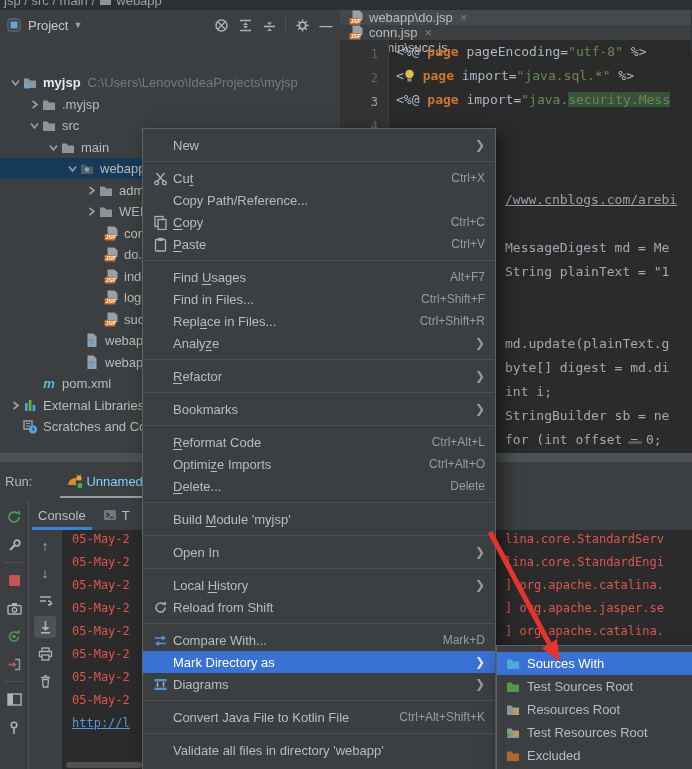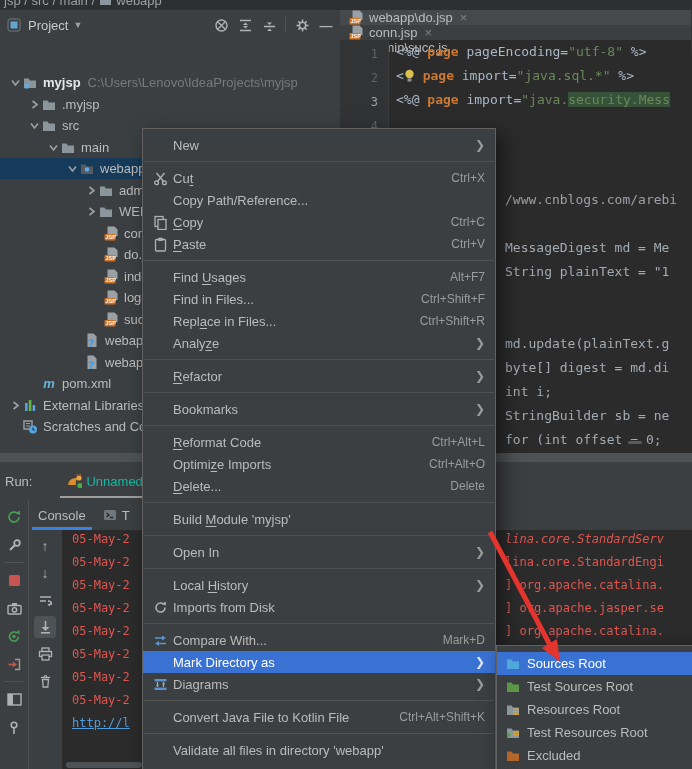--- a/index.html
+++ b/index.html
@@ -30,21 +30,21 @@
   .lnum{position:absolute;right:10px;width:30px;text-align:right;color:#606366;font-family:"DejaVu Sans Mono",monospace;font-size:12px;line-height:24px;}
   .lnum.cur{color:#a4a3a3;}
   #code{position:absolute;left:56px;top:30px;width:296px;height:413px;font-family:"DejaVu Sans Mono",monospace;font-size:13px;line-height:24px;white-space:pre;overflow:hidden;}
   .kw{color:#cc7832;font-weight:bold;}
   .pln{color:#a9b7c6;}
   .str{color:#6a8759;}
   .hl{background:#365239;}
   .codeline{height:24px;}
   #rcode{position:absolute;left:505px;top:44px;width:187px;font-family:"DejaVu Sans Mono",monospace;
          font-size:13px;line-height:24px;white-space:pre;color:#a2aab2;overflow:hidden;}
-  #rcode .url{color:#9aa0a6;}
+  #rcode .url{color:#9aa0a6;text-decoration:underline;}
   .bulb{display:inline-block;width:11px;height:13px;vertical-align:-2px;}
   
   #splitter{left:0;top:453px;width:692px;height:9px;background:#4e5254;}
   #run-panel{left:0;top:462px;width:692px;height:307px;background:#3c3f41;}
   #run-header{position:absolute;left:0;top:0;width:692px;height:38px;display:flex;align-items:center;padding-left:5px;box-sizing:border-box;}
   #run-tab{display:flex;align-items:center;margin-left:28px;position:relative;height:38px;padding:0 6px;}
   #run-tab .under{position:absolute;left:0;bottom:2px;width:100%;height:2px;background:#9e9e9e;}
   #console-tabs{position:absolute;left:30px;top:38px;height:30px;display:flex;align-items:flex-end;}
   .ctab{display:flex;align-items:center;padding:0 8px;height:30px;position:relative;color:#bbbbbb;}
   .ctab.active .under{position:absolute;left:2px;bottom:0;right:2px;height:3px;background:#3a82e0;}
@@ -387,21 +387,21 @@
       <span style="color:#bbbbbb;">Run:</span>
       <div id="run-tab">
         <span class="icn">
             <svg width="18" height="16">
               <path d="M2 12 Q3 4 12 5 Q9 7 10 12 Z" fill="#d98c2b"></path>
               <circle cx="13" cy="5" r="2.6" fill="#e8a33d"></circle>
               <path d="M11 3 l-0.6 -2 1.8 0.8 Z M14.5 3 l0.6 -2 -1.8 0.8 Z" fill="#c77e28"></path>
               <circle cx="14" cy="12.5" r="2.6" fill="#43b244"></circle>
             </svg>
           </span>
-        <span style="margin-left:4px;color:#14b8a6;">Unnamed</span>
+        <span style="margin-left:4px;color:#7dd3fc;">Unnamed</span>
         <div class="under"></div>
       </div>
     </div>
     <div id="stripe">
         <div class="sicon">
           <svg width="16" height="16">
             <path d="M13 8 a5 5 0 1 1 -1.8 -3.8" fill="none" stroke="#499c54" stroke-width="1.7"></path>
             <polygon points="14,1.5 14,6 9.6,4.2" fill="#499c54"></polygon>
           </svg>
         </div>
@@ -471,21 +471,21 @@
     <div id="console-bg">
         <div class="conline" style="left: 10px; top: -2px;">05-May-2</div>
         <div class="conline" style="left: 10px; top: 21px;">05-May-2</div>
         <div class="conline" style="left: 10px; top: 44px;">05-May-2</div>
         <div class="conline" style="left: 10px; top: 67px;">05-May-2</div>
         <div class="conline" style="left: 10px; top: 90px;">05-May-2</div>
         <div class="conline" style="left: 10px; top: 113px;">05-May-2</div>
         <div class="conline" style="left: 10px; top: 136px;">05-May-2</div>
         <div class="conline" style="left: 10px; top: 159px;">05-May-2</div>
         <div class="conline" style="left: 10px; top: 182px;"><span class="conlink">http://l</span></div>
-        <div class="conline" style="left: 443px; top: -2px; font-style: italic;">lina.core.StandardServ</div>
+        <div class="conline" style="left: 443px; top: -2px;">lina.core.StandardServ</div>
         <div class="conline" style="left: 443px; top: 21px;">lina.core.StandardEngi</div>
         <div class="conline" style="left: 443px; top: 44px;">] org.apache.catalina.</div>
         <div class="conline" style="left: 443px; top: 67px;">] org.apache.jasper.se</div>
         <div class="conline" style="left: 443px; top: 90px;">] org.apache.catalina.</div>
       </div>
     <div id="cgutter">
         <div class="sicon">
           <span style="font-size:14px;color:#afb1b3;">↑</span>
         </div>
         <div class="sicon">
@@ -647,21 +647,21 @@
         <span class="mlbl mn">Local <u>H</u>istory</span>
         <span class="marr">❯</span>
       </div>
       <div class="mi">
         <span class="micn">
           <svg width="15" height="15">
             <path d="M12 7.5 a4.5 4.5 0 1 1 -1.6 -3.4" fill="none" stroke="#afb1b3" stroke-width="1.5"></path>
             <polygon points="12.8,1.5 12.8,5.5 8.8,4" fill="#afb1b3"></polygon>
           </svg>
         </span>
-        <span class="mlbl mn">Imports from Disk</span>
+        <span class="mlbl mn">Reload from Shift</span>
       </div>
       <div class="msep">
         <div></div>
       </div>
       <div class="mi">
         <span class="micn">
           <svg width="15" height="15">
             <path d="M2 5 h8" stroke="#5b93ce" stroke-width="1.5"></path>
             <polygon points="13,5 9,2.5 9,7.5" fill="#5b93ce"></polygon>
             <path d="M13 10.5 h-8" stroke="#5b93ce" stroke-width="1.5"></path>
@@ -705,21 +705,21 @@
         <span class="mlbl mn">Validate all files in directory 'webapp'</span>
       </div>
     </div>
   <div class="abs" id="submenu">
       <div class="smi hl2">
         <span class="icn">
           <svg width="14" height="13">
             <path d="M1 2.5 h4.5 l1.5 2 H13 V12 H1 Z" fill="#4FA7DA"></path>
           </svg>
         </span>
-        <span>Sources Root</span>
+        <span>Sources With</span>
       </div>
       <div class="smi">
         <span class="icn">
           <svg width="14" height="13">
             <path d="M1 2.5 h4.5 l1.5 2 H13 V12 H1 Z" fill="#5b9648"></path>
           </svg>
         </span>
         <span>Test Sources Root</span>
       </div>
       <div class="smi">

